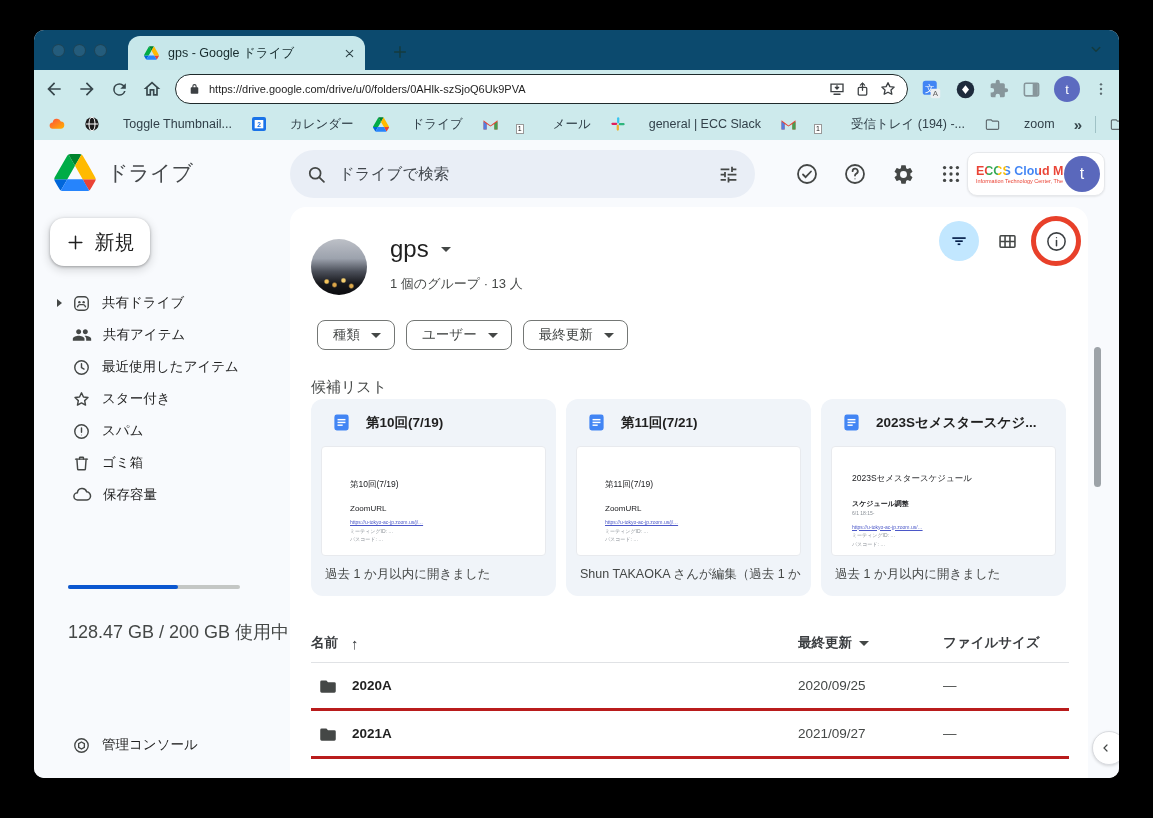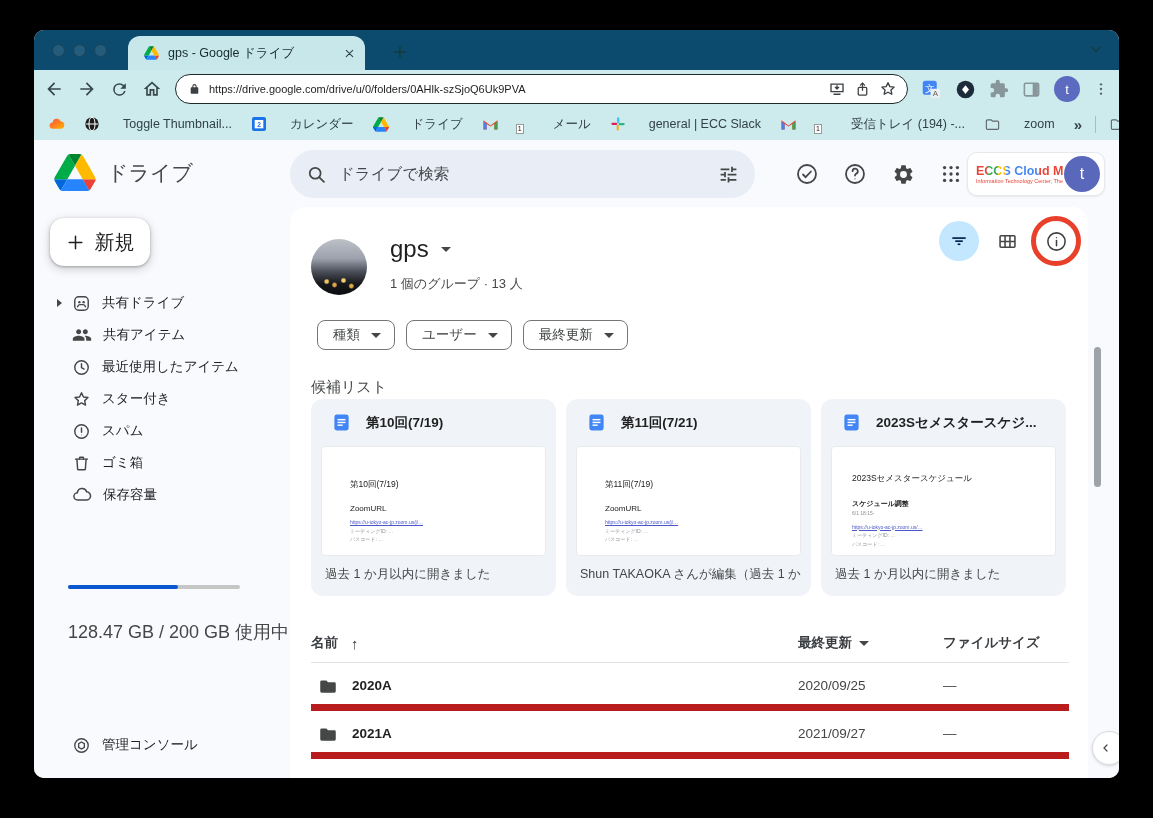--- a/index.html
+++ b/index.html
@@ -117,21 +117,21 @@
   .t-fine { font-size:5px; color:#8A9097; line-height:1.7; }
   .t-link { font-size:5px; color:#4B57C8; text-decoration:underline; margin-top:6px; line-height:1.5;
             word-break:break-all; width:165px; }
   .card-foot { position:absolute; left:14px; bottom:13px; width:222px; font-size:12.5px; color:#444746;
                white-space:nowrap; overflow:hidden; }
 
   .list-head { position:absolute; left:21px; top:416px; width:758px; height:40px; border-bottom:1px solid #E0E2E5; font-size:13.5px; color:#444746; }
   .lh-name { position:absolute; left:0; top:11px; display:flex; gap:13px; align-items:center; font-weight:bold; color:#3A3D40; }
   .col-upd { position:absolute; left:487px; top:11px; display:flex; gap:7px; align-items:center; font-weight:bold; color:#3A3D40; }
   .col-size { position:absolute; left:632px; top:11px; font-weight:bold; color:#3A3D40; }
-  .file-row { position:absolute; left:21px; width:758px; height:48px; border-bottom:7px solid #b91c1c; }
+  .file-row { position:absolute; left:21px; width:758px; height:48px; border-bottom:3px solid #b91c1c; }
   .fr-icon { position:absolute; left:7px; top:14px; }
   .fr-name { position:absolute; left:41px; top:15px; font-size:13.5px; font-weight:bold; color:#1F1F1F; }
   .fr-upd { position:absolute; left:487px; top:15px; font-size:13.5px; color:#444746; }
   .fr-size { position:absolute; left:632px; top:15px; font-size:13.5px; color:#444746; }
 
   .scroll-thumb { position:absolute; left:1060px; top:207px; width:7px; height:140px; border-radius:4px; background:#9DA3A8; }
   .side-chevron { position:absolute; left:1058px; top:591px; width:34px; height:34px; border-radius:50%;
                   background:#fff; border:1px solid #DADCE0; box-shadow:0 1px 3px rgba(0,0,0,.15);
                   display:flex; align-items:center; padding-left:7px; }
   .ic { flex:none; display:block; }

